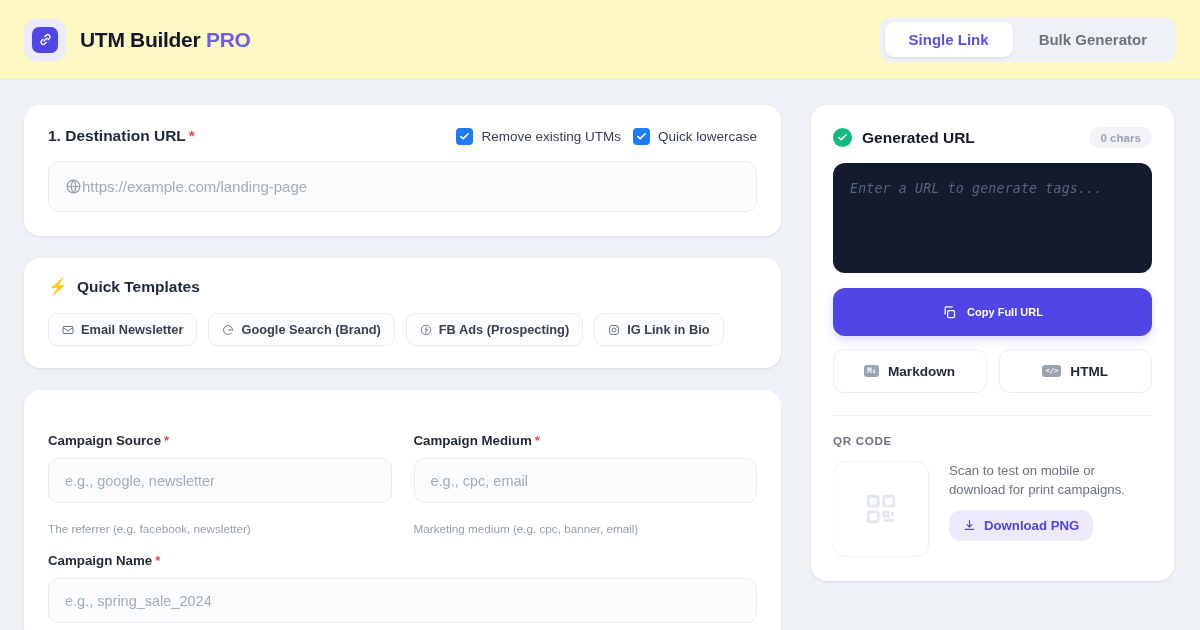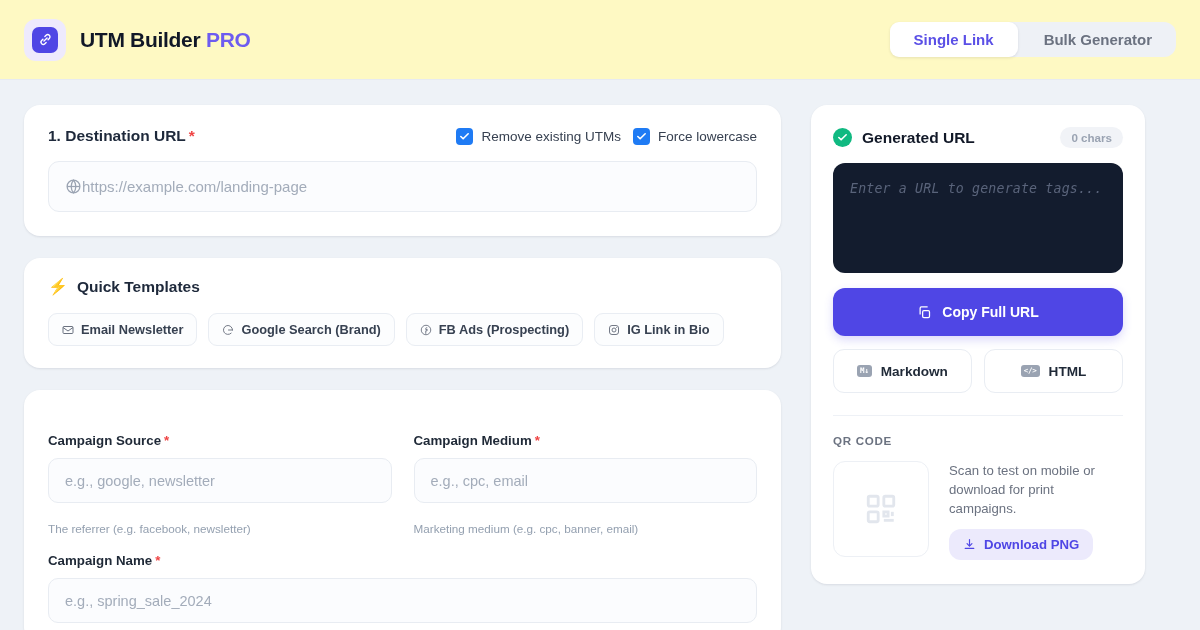--- a/index.html
+++ b/index.html
@@ -38,20 +38,21 @@
   .brand-title {
     font-size: 21px; font-weight: 700; letter-spacing: -0.3px;
     color: #111827;
   }
   .brand-title .pro { color: #6d5cf0; }
 
   .tabs {
     margin-left: auto;
     background: #eef1f6;
     border-radius: 12px;
+    padding: 5px;
     display: flex;
     gap: 2px;
   }
   .tab {
     padding: 9px 24px;
     border-radius: 9px;
     font-size: 15px;
     font-weight: 600;
     color: #6b7280;
     cursor: pointer;
@@ -64,21 +65,21 @@
   }
 
   
   .page {
     display: flex;
     gap: 30px;
     padding: 25px 24px 0 24px;
     height: 550px;
   }
   .col-left { width: 757px; display: flex; flex-direction: column; gap: 22px; }
-  .col-right { width: 334px; }
+  .col-right { width: 363px; }
 
   .card {
     background: #ffffff;
     border-radius: 16px;
     box-shadow: 0 1px 3px rgba(15,23,42,0.06), 0 1px 2px rgba(15,23,42,0.04);
   }
 
   
   .card-dest { padding: 22px 24px 24px 24px; }
   .dest-head { display: flex; align-items: center; }
@@ -184,21 +185,21 @@
     letter-spacing: 0.2px;
   }
   .btn-primary {
     margin-top: 15px;
     height: 48px;
     background: #4f46e5;
     border-radius: 12px;
     display: flex; align-items: center; justify-content: center;
     gap: 10px;
     color: #ffffff;
-    font-size: 14px;
+    font-size: 11px;
     font-weight: 700;
     cursor: pointer;
     box-shadow: 0 4px 10px rgba(79,70,229,0.20);
   }
   .btn-row { display: flex; gap: 12px; margin-top: 13px; }
   .btn-sec {
     flex: 1;
     height: 44px;
     background: #ffffff;
     border: 1px solid #e9edf3;
@@ -286,21 +287,21 @@
                 </svg>
             </span>
             <span class="check-label">Remove existing UTMs</span>
           </label>
           <label class="check">
             <span class="box">
               <svg width="11" height="11" viewBox="0 0 24 24" fill="none" stroke="#ffffff" stroke-width="3.5" stroke-linecap="round" stroke-linejoin="round">
                   <polyline points="20 6 9 17 4 12"></polyline>
                 </svg>
             </span>
-            <span class="check-label">Force lowercase</span>
+            <span class="check-label">Quick lowercase</span>
           </label>
         </div>
       </div>
 
       <div class="input">
         <span class="globe">
           <svg width="17" height="17" viewBox="0 0 24 24" fill="none" stroke="currentColor" stroke-width="1.8">
             <circle cx="12" cy="12" r="9"></circle>
               <path d="M3 12h18"></path>
               <path d="M12 3a14 14 0 0 1 0 18a14 14 0 0 1 0-18z"></path>

